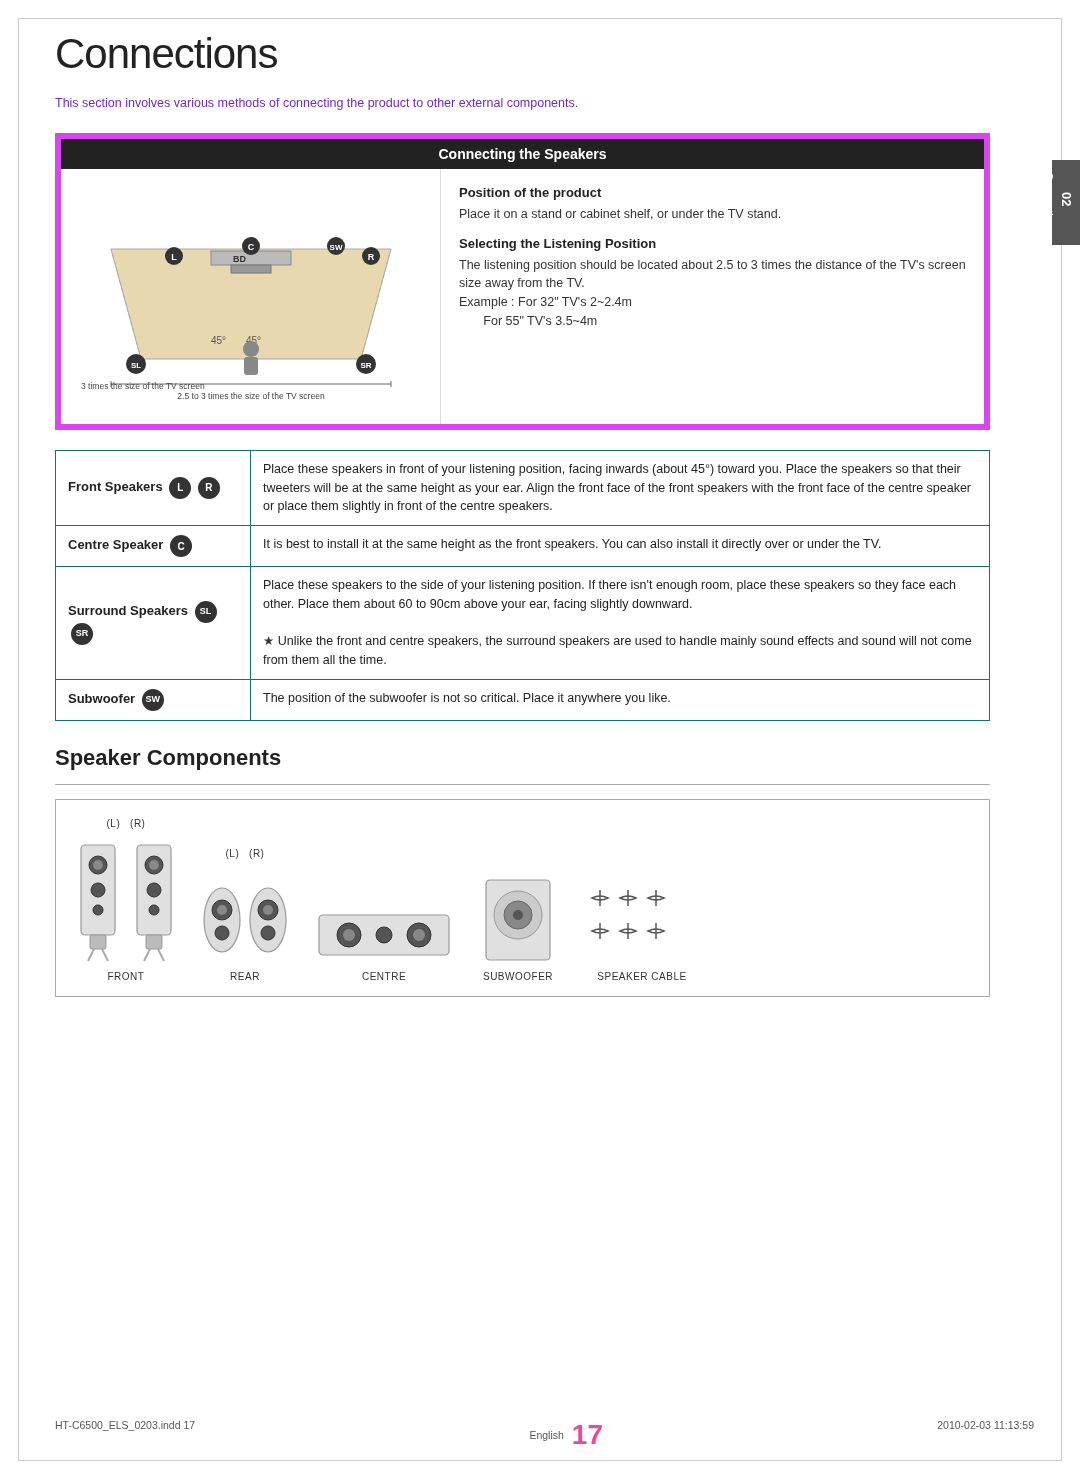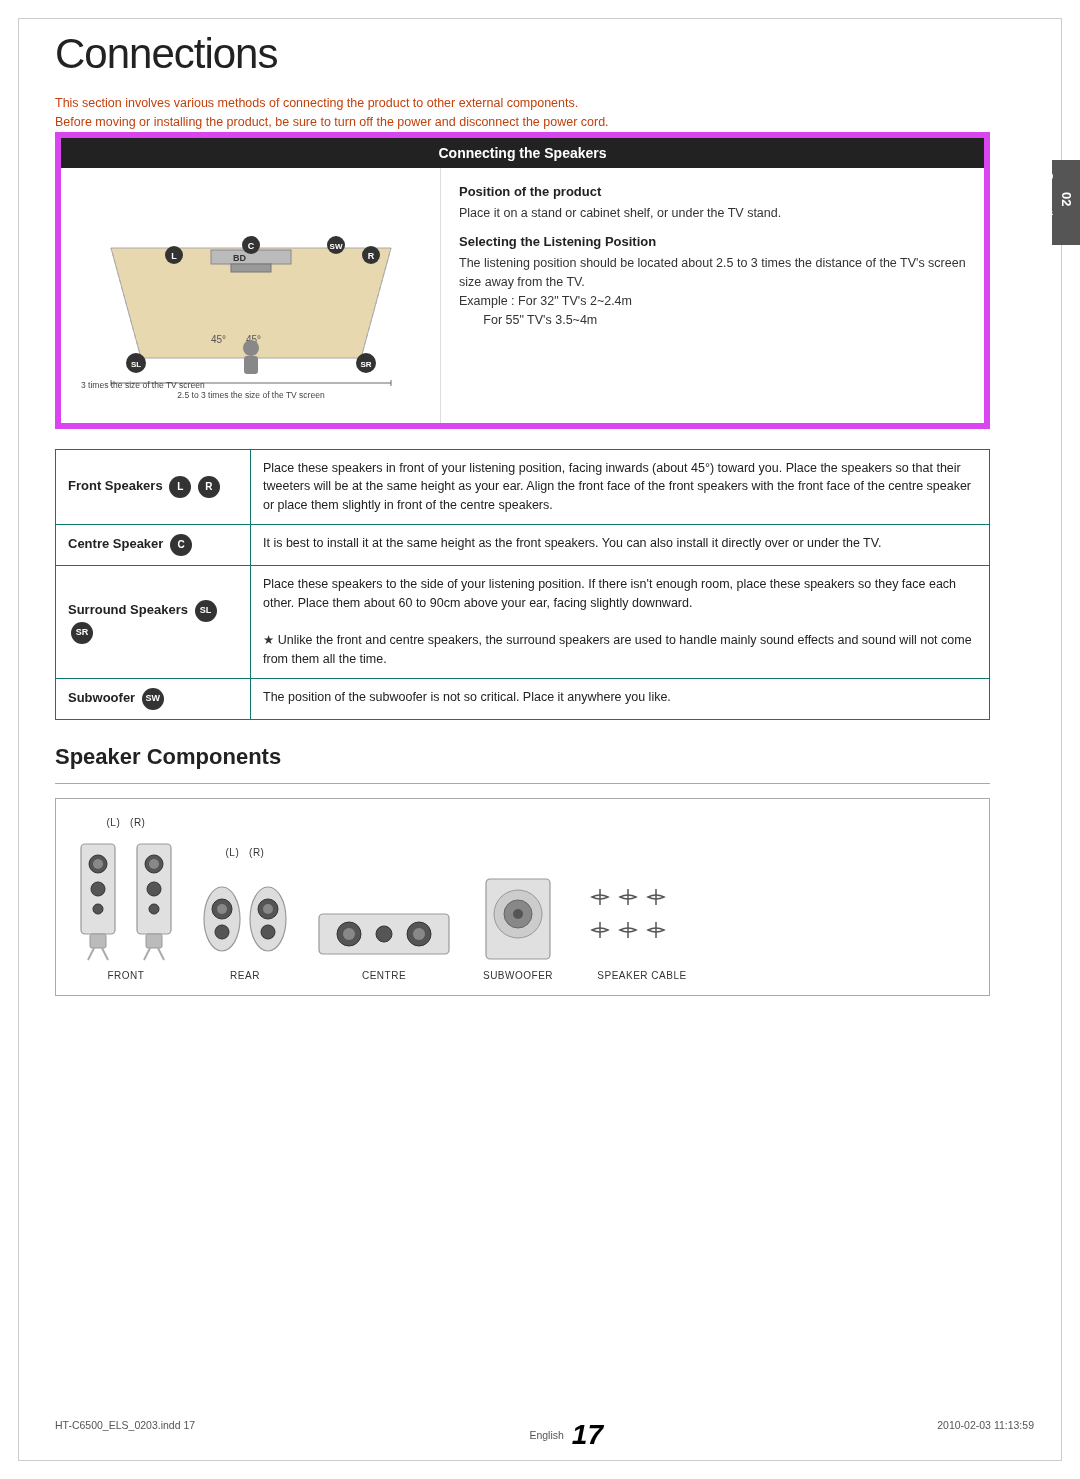--- a/index.html
+++ b/index.html
@@ -54,22 +54,23 @@
       font-size: 42px;
       font-weight: 300;
       color: #222;
       margin-bottom: 16px;
       margin-top: 10px;
       letter-spacing: -1px;
     }
 
     .intro-text {
       font-size: 12.5px;
-      color: #c2410c;
+      color: #6d28d9;
       line-height: 1.5;
+      margin-bottom: 20px;
     }
 
     
     .section-header {
       background: #222;
       color: #fff;
       text-align: center;
       font-size: 14px;
       font-weight: bold;
       padding: 7px 0;
@@ -219,22 +220,21 @@
 
     .page-number-area {
       display: flex;
       align-items: center;
       gap: 8px;
     }
 
     .page-num-large {
       font-size: 28px;
       font-weight: bold;
-      color: #000000;
-      font-style: italic;
+      color: #ec4899;
     }
 
     .star {
       color: #333;
     }
   </style>
 </head>
 <body>
 
 <div class="page-border"></div>
@@ -243,21 +243,20 @@
   <span class="side-tab-num">02</span>
   <span>Connections</span>
 </div>
 
 <div class="main-content">
 
   <h1 class="page-title">Connections</h1>
 
   <div class="intro-text">
     <div>This section involves various methods of connecting the product to other external components.</div>
-    <div>Before moving or installing the product, be sure to turn off the power and disconnect the power cord.</div>
   </div>
 
   <div class="speakers-section">
     <div class="section-header">Connecting the Speakers</div>
     <div class="speakers-content">
 
       <div class="speakers-diagram">
         <svg class="diagram-svg" viewBox="0 0 340 220">
 
           <polygon points="60,170 280,170 310,60 30,60" fill="#e8d8b0" stroke="#aaa" stroke-width="1"></polygon>

